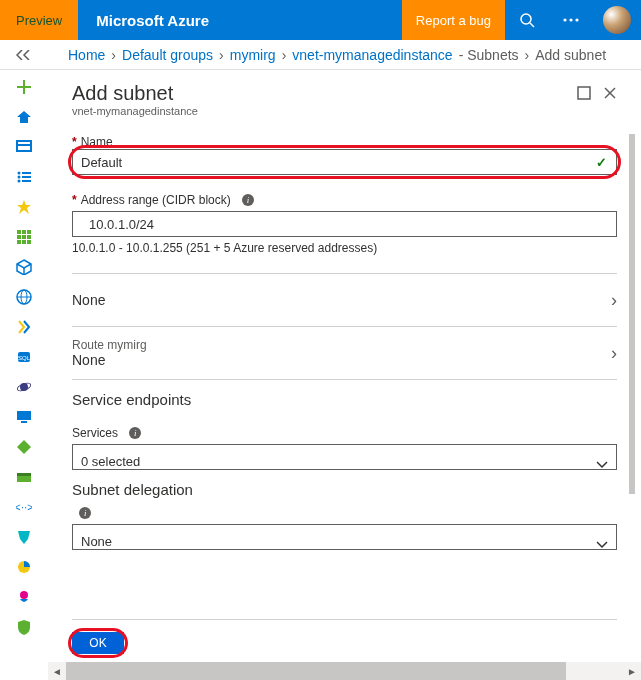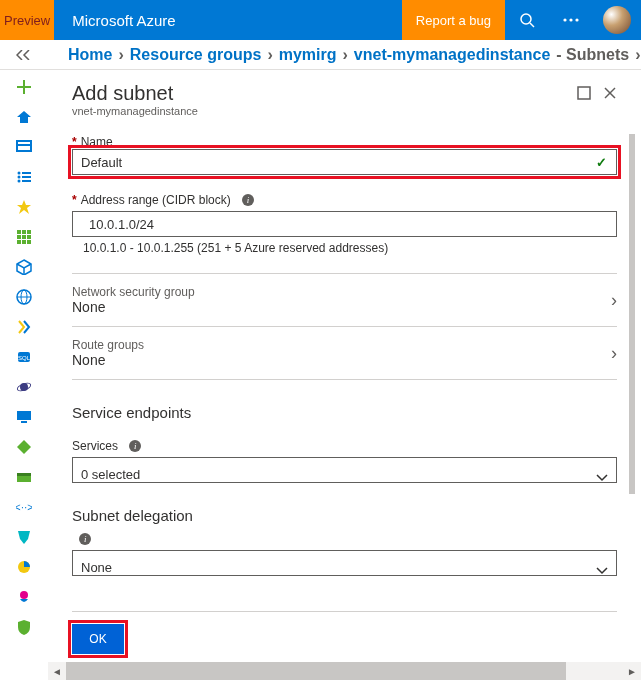--- a/index.html
+++ b/index.html
@@ -1,53 +1,53 @@
 <!DOCTYPE html>
 <html><head>
 <meta charset="utf-8">
 <style>
   * { box-sizing: border-box; margin: 0; padding: 0; }
   body { font-family: "Segoe UI", Arial, sans-serif; font-size: 13px; color: #323130; background: #fff; width: 641px; height: 680px; overflow: hidden; position: relative; }
   .topbar { display: flex; align-items: stretch; height: 40px; background: #0078d4; color: #fff; }
-  .topbar .preview { background: #ff8c00; color: #7f1d1d; padding: 0 4px; display: flex; align-items: center; font-size: 13px; }
-  .topbar .brand { padding: 15px 18px; display: flex; align-items: center; font-weight: 400; font-size: 15px; }
+  .topbar .preview { background: #ff8c00; color: #14532d; padding: 0 16px; display: flex; align-items: center; font-size: 13px; }
+  .topbar .brand { padding: 15px 18px; display: flex; align-items: center; font-weight: 700; font-size: 15px; }
   .topbar .spacer { flex: 1; }
   .topbar .report { background: #ff8c00; color: #fff; padding: 12px 14px; display: flex; align-items: center; font-size: 13px; }
   .topbar .icon-btn { width: 44px; display: flex; align-items: center; justify-content: center; }
   .avatar { width: 28px; height: 28px; border-radius: 50%; background: radial-gradient(circle at 30% 30%, #fff, #c8a070 40%, #704830 100%); margin: 0 10px; align-self: center; }
   .toolbar-row { display: flex; align-items: stretch; height: 30px; border-bottom: 1px solid #e1dfdd; }
   .collapse { width: 48px; display: flex; align-items: center; justify-content: center; color: #605e5c; }
-  .breadcrumb { flex: 1; display: flex; align-items: center; font-size: 16px; gap: 6px; color: #0072c6; overflow: hidden; white-space: nowrap; padding-left: 20px; font-weight: bold; }
+  .breadcrumb { flex: 1; display: flex; align-items: center; font-size: 14px; gap: 6px; color: #0072c6; overflow: hidden; white-space: nowrap; padding-left: 20px; }
   .breadcrumb .sep { color: #605e5c; }
   .breadcrumb .static { color: #605e5c; }
   .body { display: flex; height: calc(680px - 40px - 30px - 18px); }
   .sidebar { width: 48px; display: flex; flex-direction: column; align-items: center; gap: 12px; padding-top: 8px; }
   .sidebar .sbicon { width: 18px; height: 18px; display: flex; align-items: center; justify-content: center; }
   .content { flex: 1; padding: 12px 24px 12px 24px; position: relative; display: flex; flex-direction: column; overflow: hidden; }
   .blade-header { display: flex; align-items: flex-start; }
   .blade-header .titles { flex: 1; }
   .blade-header h1 { font-size: 20px; font-weight: 400; color: #323130; }
   .blade-header .sub { font-size: 11px; color: #605e5c; }
   .blade-header .icons { display: flex; gap: 12px; padding-top: 4px; color: #605e5c; }
   .field-label { font-size: 12px; color: #323130; margin-top: 18px; display: flex; align-items: center; gap: 4px; }
   .field-label .req { color: #a80000; font-weight: bold; }
   input.txt, .selectbox { width: 100%; height: 26px; border: 1px solid #605e5c; padding: 0 8px; font-size: 13px; color: #323130; background: #fff; }
-  .hl-red { outline: 3px solid #e81123; outline-offset: 1px; position: relative; }
+  .hl-red { outline: 3px solid #e81123; outline-offset: 1px; position: relative; border-radius: 13px; }
   .checkmark { position: absolute; right: 10px; top: 50%; transform: translateY(-50%); color: #107c10; font-weight: bold; }
-  .hint { font-size: 12px; color: #323130; margin-top: 4px; margin-left: 11px; }
+  .hint { font-size: 12px; color: #323130; margin-top: 4px; }
   .divider { height: 1px; background: #d2d0ce; margin: 18px 0 0 0; width: 100%; }
   .nav-row { display: flex; align-items: center; height: 52px; cursor: pointer; }
   .nav-row .nrlabels { flex: 1; }
   .nav-row .nrlabel { font-size: 12px; color: #605e5c; }
   .nav-row .nrvalue { font-size: 14px; color: #323130; }
   .chev { color: #605e5c; font-size: 18px; }
-  .section-title { font-size: 15px; font-weight: 400; margin-top: 24px; color: #323130; }
+  .section-title { font-size: 15px; font-weight: 400; margin-top: 11px; color: #323130; }
   .selectbox { display: flex; align-items: flex-end; justify-content: space-between; margin-top: 4px; }
   .ok-row { position: absolute; bottom: 0; left: 24px; right: 24px; border-top: 1px solid #d2d0ce; padding: 12px 0 8px 0; background: #fff; }
-  .ok-btn { background: #0062d6; color: #fff; border: none; height: 30px; width: 52px; font-size: 12px; cursor: pointer; }
+  .ok-btn { background: #0062d6; color: #fff; border: none; height: 22px; width: 52px; font-size: 12px; cursor: pointer; }
   .scrollbar-h { position: absolute; bottom: 0; left: 48px; right: 0; height: 18px; background: #f3f2f1; }
   .scrollbar-h .thumb { position: absolute; left: 18px; height: 18px; width: 500px; background: #c8c6c4; }
   .scrollbar-h .arrow { position: absolute; top: 0; width: 18px; height: 18px; display: flex; align-items: center; justify-content: center; color: #605e5c; font-size: 10px; }
   .scrollbar-v { position: absolute; right: 6px; top: 4px; bottom: 52px; width: 10px; }
   .scrollbar-v .thumbv { position: absolute; top: 60px; width: 6px; right: 0; height: 360px; background: #c8c6c4; }
   svg { display: block; }
   .info-icon { width: 12px; height: 12px; border-radius: 50%; background: #605e5c; color: #fff; display: inline-flex; align-items: center; justify-content: center; font-size: 9px; font-style: italic; font-family: serif; }
   .rel { position: relative; }
 </style>
 </head>
@@ -77,21 +77,21 @@
 <div class="toolbar-row">
   <div class="collapse">
     <svg width="16" height="10" viewBox="0 0 16 10">
         <polyline points="6,0 1,5 6,10" fill="none" stroke="#605e5c" stroke-width="1.5"></polyline>
         <polyline points="13,0 8,5 13,10" fill="none" stroke="#605e5c" stroke-width="1.5"></polyline>
       </svg>
   </div>
   <div class="breadcrumb">
     <a>Home</a>
       <span class="sep">›</span>
-    <a>Resource groups</a>
+    <a>Default groups</a>
       <span class="sep">›</span>
     <a>mymirg</a>
       <span class="sep">›</span>
     <a>vnet-mymanagedinstance</a>
     <span class="static">- Subnets</span>
       <span class="sep">›</span>
     <span class="static">Add subnet</span>
   </div>
 </div>
 
@@ -251,29 +251,28 @@
       <span class="checkmark">✓</span>
     </div>
 
     <div class="field-label"><span class="req">*</span><span>Address range (CIDR block)</span>&nbsp;<span class="info-icon">i</span></div>
     <input class="txt" style="margin-top: 4px; padding-left: 16px;" value="10.0.1.0/24">
     <div class="hint">10.0.1.0 - 10.0.1.255 (251 + 5 Azure reserved addresses)</div>
 
     <div class="divider"></div>
     <div class="nav-row">
       <div class="nrlabels">
-        <div class="nrlabel">Network security group</div>
         <div class="nrvalue">None</div>
       </div>
       <span class="chev">›</span>
     </div>
     <div class="divider" style="margin-top:0"></div>
     <div class="nav-row">
       <div class="nrlabels">
-        <div class="nrlabel">Route groups</div>
+        <div class="nrlabel">Route mymirg</div>
         <div class="nrvalue">None</div>
       </div>
       <span class="chev">›</span>
     </div>
     <div class="divider" style="margin-top:0"></div>
 
     <div class="section-title">Service endpoints</div>
     <div class="field-label" style=""><span>Services</span>&nbsp;<span class="info-icon">i</span></div>
     <div class="selectbox">
       <span>0 selected</span>

